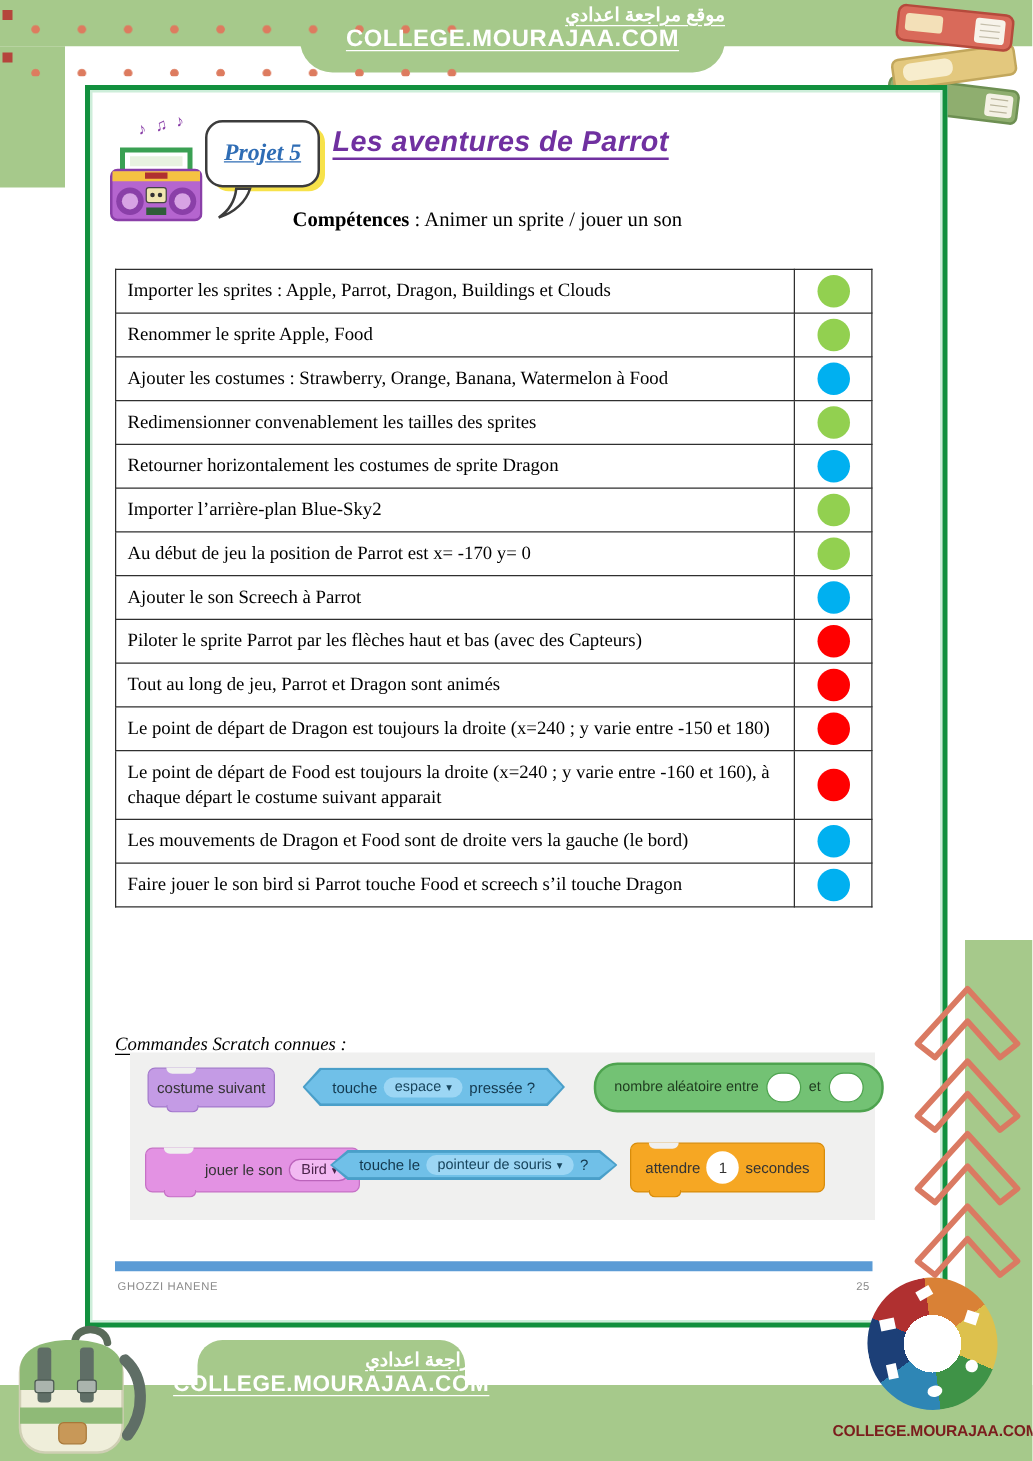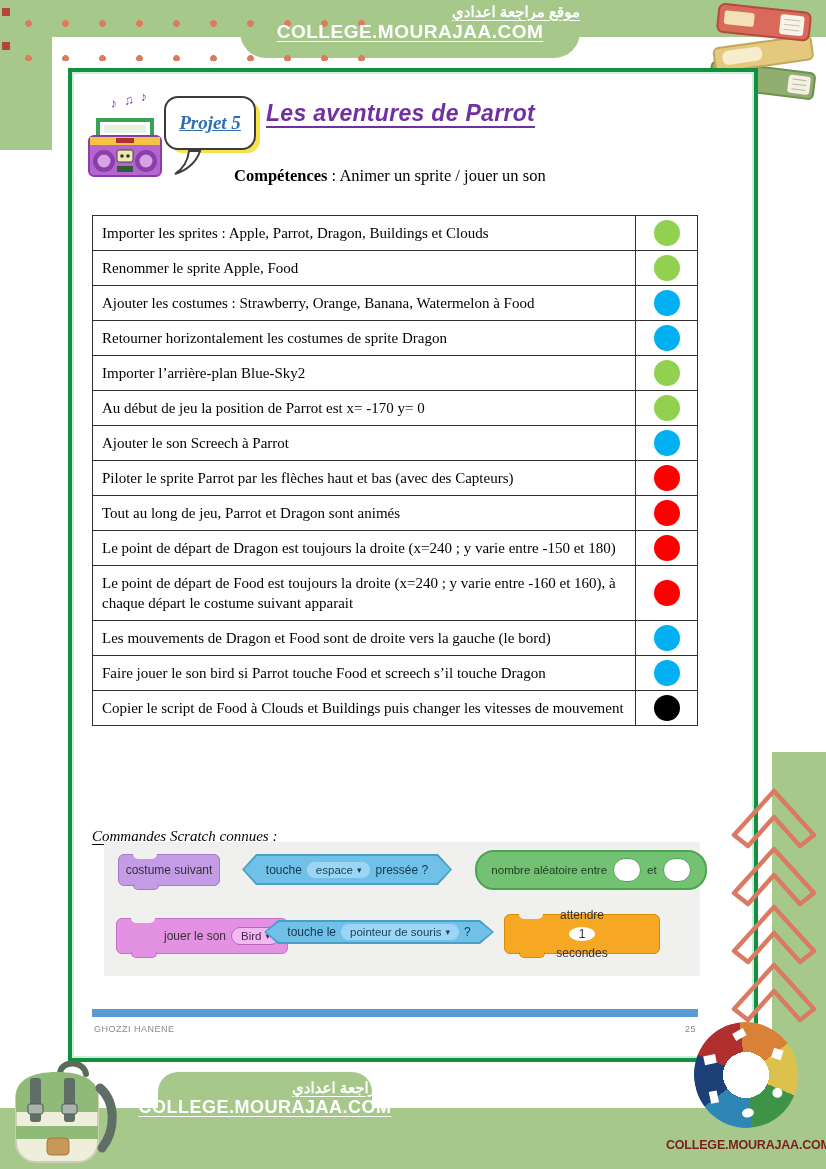--- a/index.html
+++ b/index.html
@@ -54,21 +54,21 @@
   .blk{position:absolute;display:flex;align-items:center;justify-content:center;gap:5px;
        font-family:"Liberation Sans",sans-serif;font-size:12px;color:#333;}
   .stack{border-radius:6px;}
   .blk .tab{position:absolute;width:24px;height:5px;left:14px;}
   .tab-top{top:-1px;background:#f0f0ef;border-radius:0 0 5px 5px;}
   .tab-bot{bottom:-5px;border-radius:0 0 5px 5px;}
   .blk-costume{left:14px;top:12px;width:100px;height:30px;background:#c49be5;border:1px solid #a379cc;}
   .blk-costume .tab-bot{background:#c49be5;border:1px solid #a379cc;border-top:none;}
   .blk-sound{left:12px;top:76px;width:130px;height:34px;background:#e392e3;border:1px solid #c671c6;padding-left:40px;}
   .blk-sound .tab-bot{background:#e392e3;border:1px solid #c671c6;border-top:none;}
-  .blk-wait{left:400px;top:72px;width:154px;height:38px;background:#f6a723;border:1px solid #d88c0a;flex-direction:column;}
+  .blk-wait{left:400px;top:72px;width:154px;height:38px;background:#f6a723;border:1px solid #d88c0a;}
   .blk-wait .tab-bot{background:#f6a723;border:1px solid #d88c0a;border-top:none;}
   .hex{position:absolute;background:#4a9fc9;
        clip-path:polygon(14px 0,calc(100% - 14px) 0,100% 50%,calc(100% - 14px) 100%,14px 100%,0 50%);}
   .hex-in{position:absolute;inset:2px;background:#70c0e8;
        clip-path:polygon(13px 0,calc(100% - 13px) 0,100% 50%,calc(100% - 13px) 100%,13px 100%,0 50%);
        display:flex;align-items:center;justify-content:center;gap:5px;
        font-family:"Liberation Sans",sans-serif;font-size:12px;color:#13384e;}
   .hex1{left:138px;top:12px;width:210px;height:31px;}
   .hex2{left:160px;top:78px;width:230px;height:24px;}
   .oval{display:inline-flex;align-items:center;gap:4px;border-radius:20px;padding:2px 9px;font-size:11.5px;}
@@ -182,20 +182,26 @@
             <span class="circle" style="background-color: rgb(146, 208, 80);"></span>
           </td>
       </tr>
       <tr>
         <td class="task-text">Ajouter les costumes : Strawberry, Orange, Banana, Watermelon à Food</td>
         <td class="task-status">
             <span class="circle" style="background-color: rgb(0, 176, 240);"></span>
           </td>
       </tr>
       <tr>
+        <td class="task-text">Redimensionner convenablement les tailles des sprites</td>
+        <td class="task-status">
+            <span class="circle" style="background-color: rgb(146, 208, 80);"></span>
+          </td>
+      </tr>
+      <tr>
         <td class="task-text">Retourner horizontalement les costumes de sprite Dragon</td>
         <td class="task-status">
             <span class="circle" style="background-color: rgb(0, 176, 240);"></span>
           </td>
       </tr>
       <tr>
         <td class="task-text">Importer l’arrière-plan Blue-Sky2</td>
         <td class="task-status">
             <span class="circle" style="background-color: rgb(146, 208, 80);"></span>
           </td>
@@ -239,26 +245,20 @@
       <tr>
         <td class="task-text">Les mouvements de Dragon et Food sont de droite vers la gauche (le bord)</td>
         <td class="task-status">
             <span class="circle" style="background-color: rgb(0, 176, 240);"></span>
           </td>
       </tr>
       <tr>
         <td class="task-text">Faire jouer le son bird si Parrot touche Food et screech s’il touche Dragon</td>
         <td class="task-status">
             <span class="circle" style="background-color: rgb(0, 176, 240);"></span>
-          </td>
-      </tr>
-      <tr>
-        <td class="task-text">Copier le script de Food à Clouds et Buildings puis changer les vitesses de mouvement</td>
-        <td class="task-status">
-            <span class="circle" style="background-color: rgb(0, 0, 0);"></span>
           </td>
       </tr>
     </tbody>
   </table>
 
   <div class="abs scratch-heading">Commandes Scratch connues :</div>
 
   <div class="abs panel">
 
     <div class="blk stack blk-costume">

